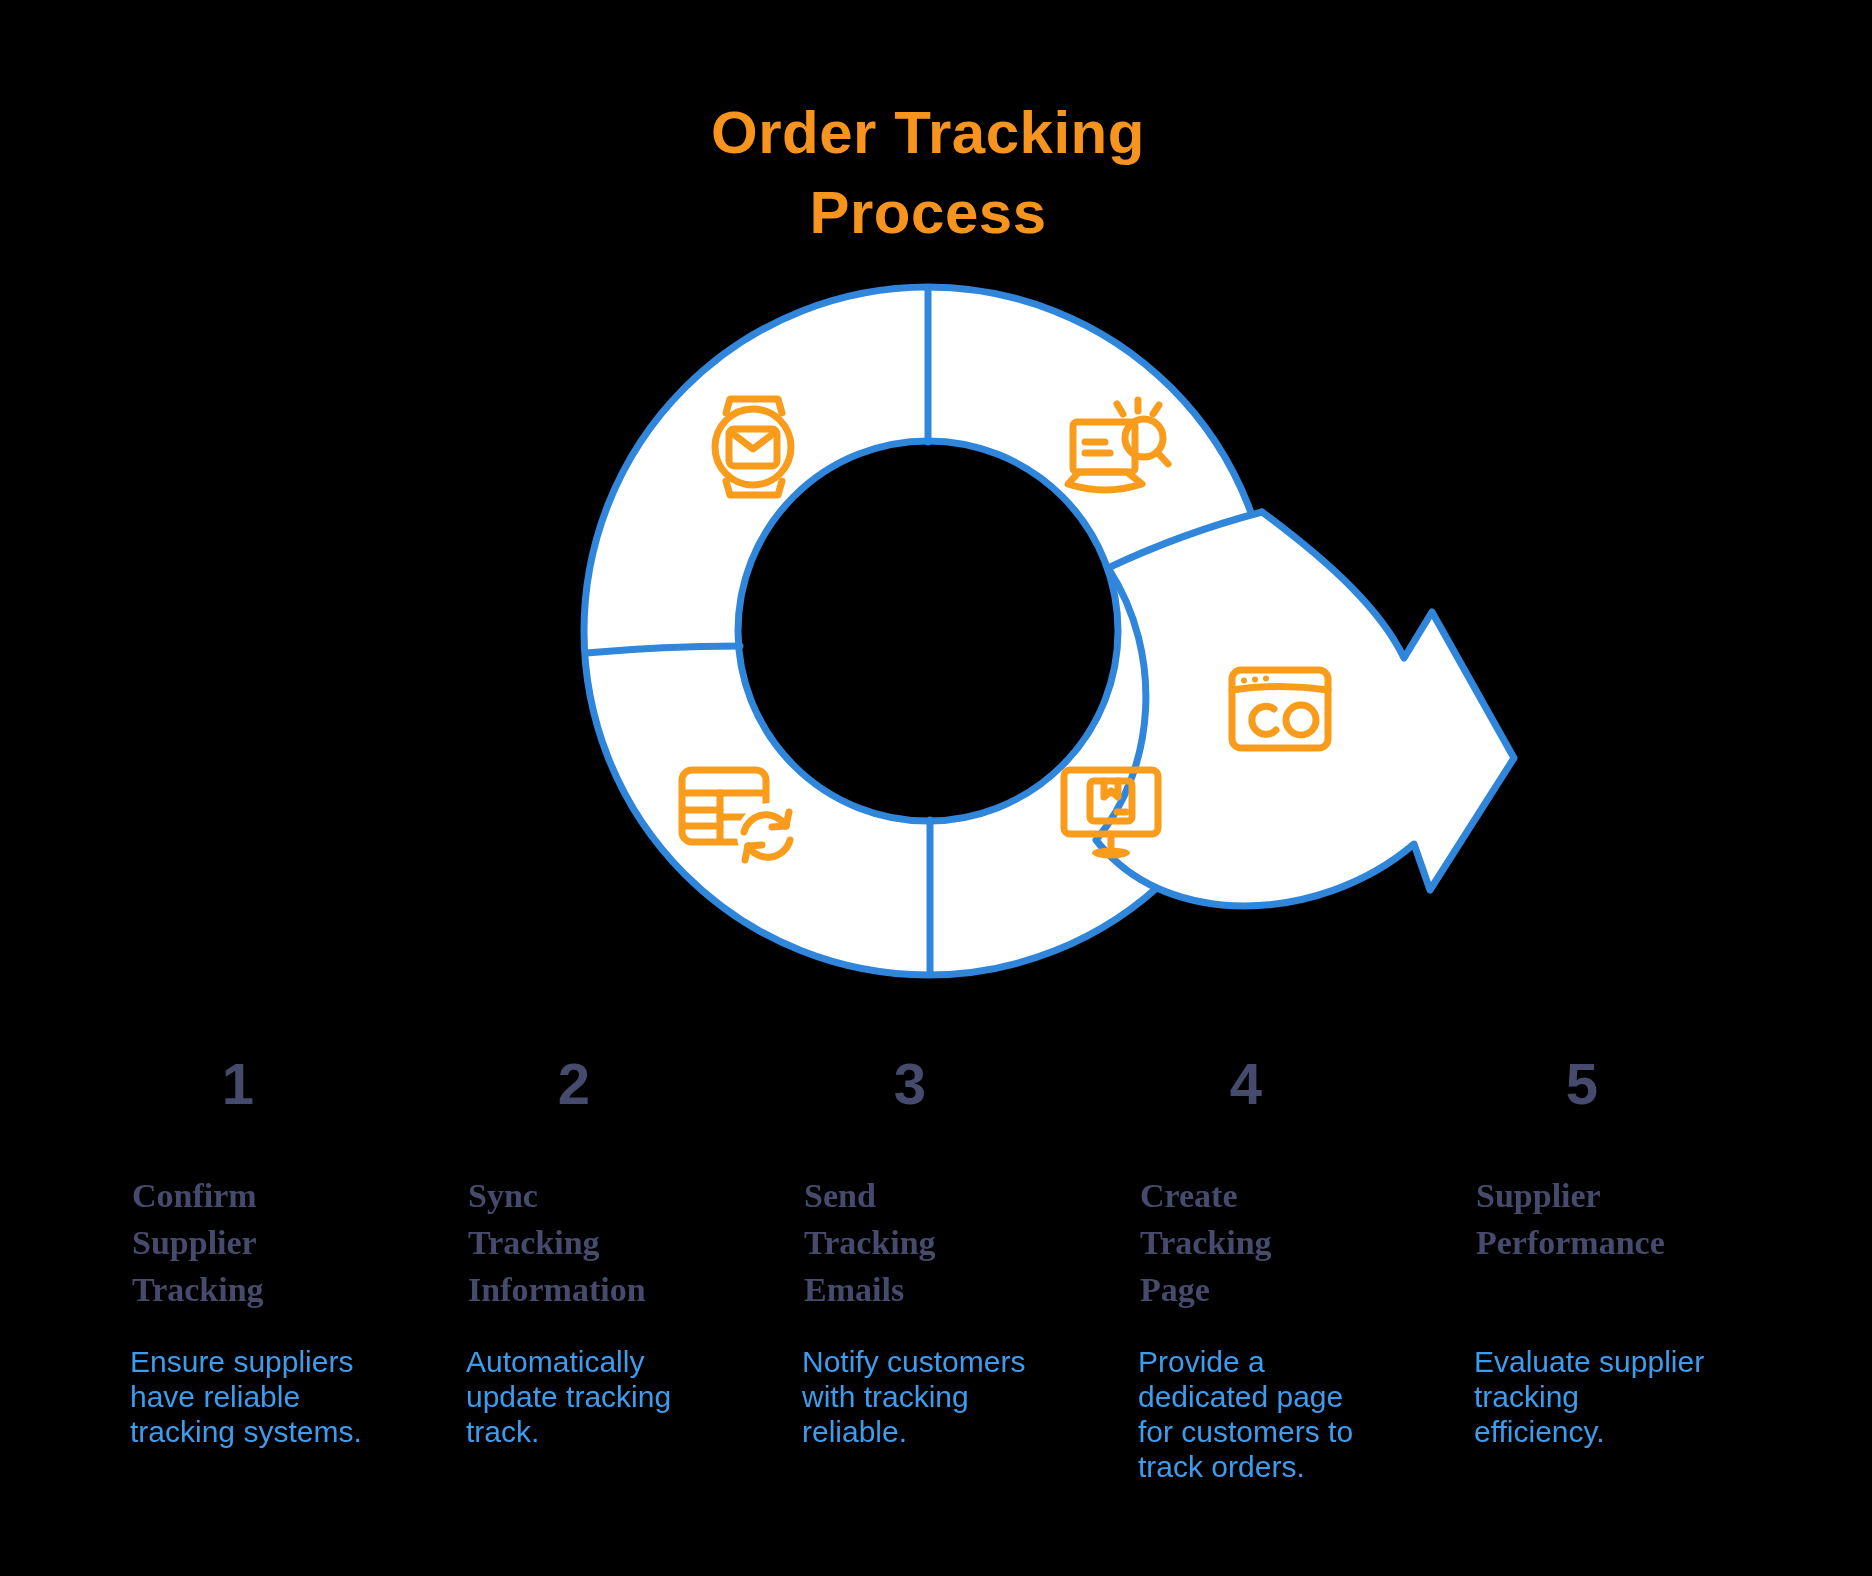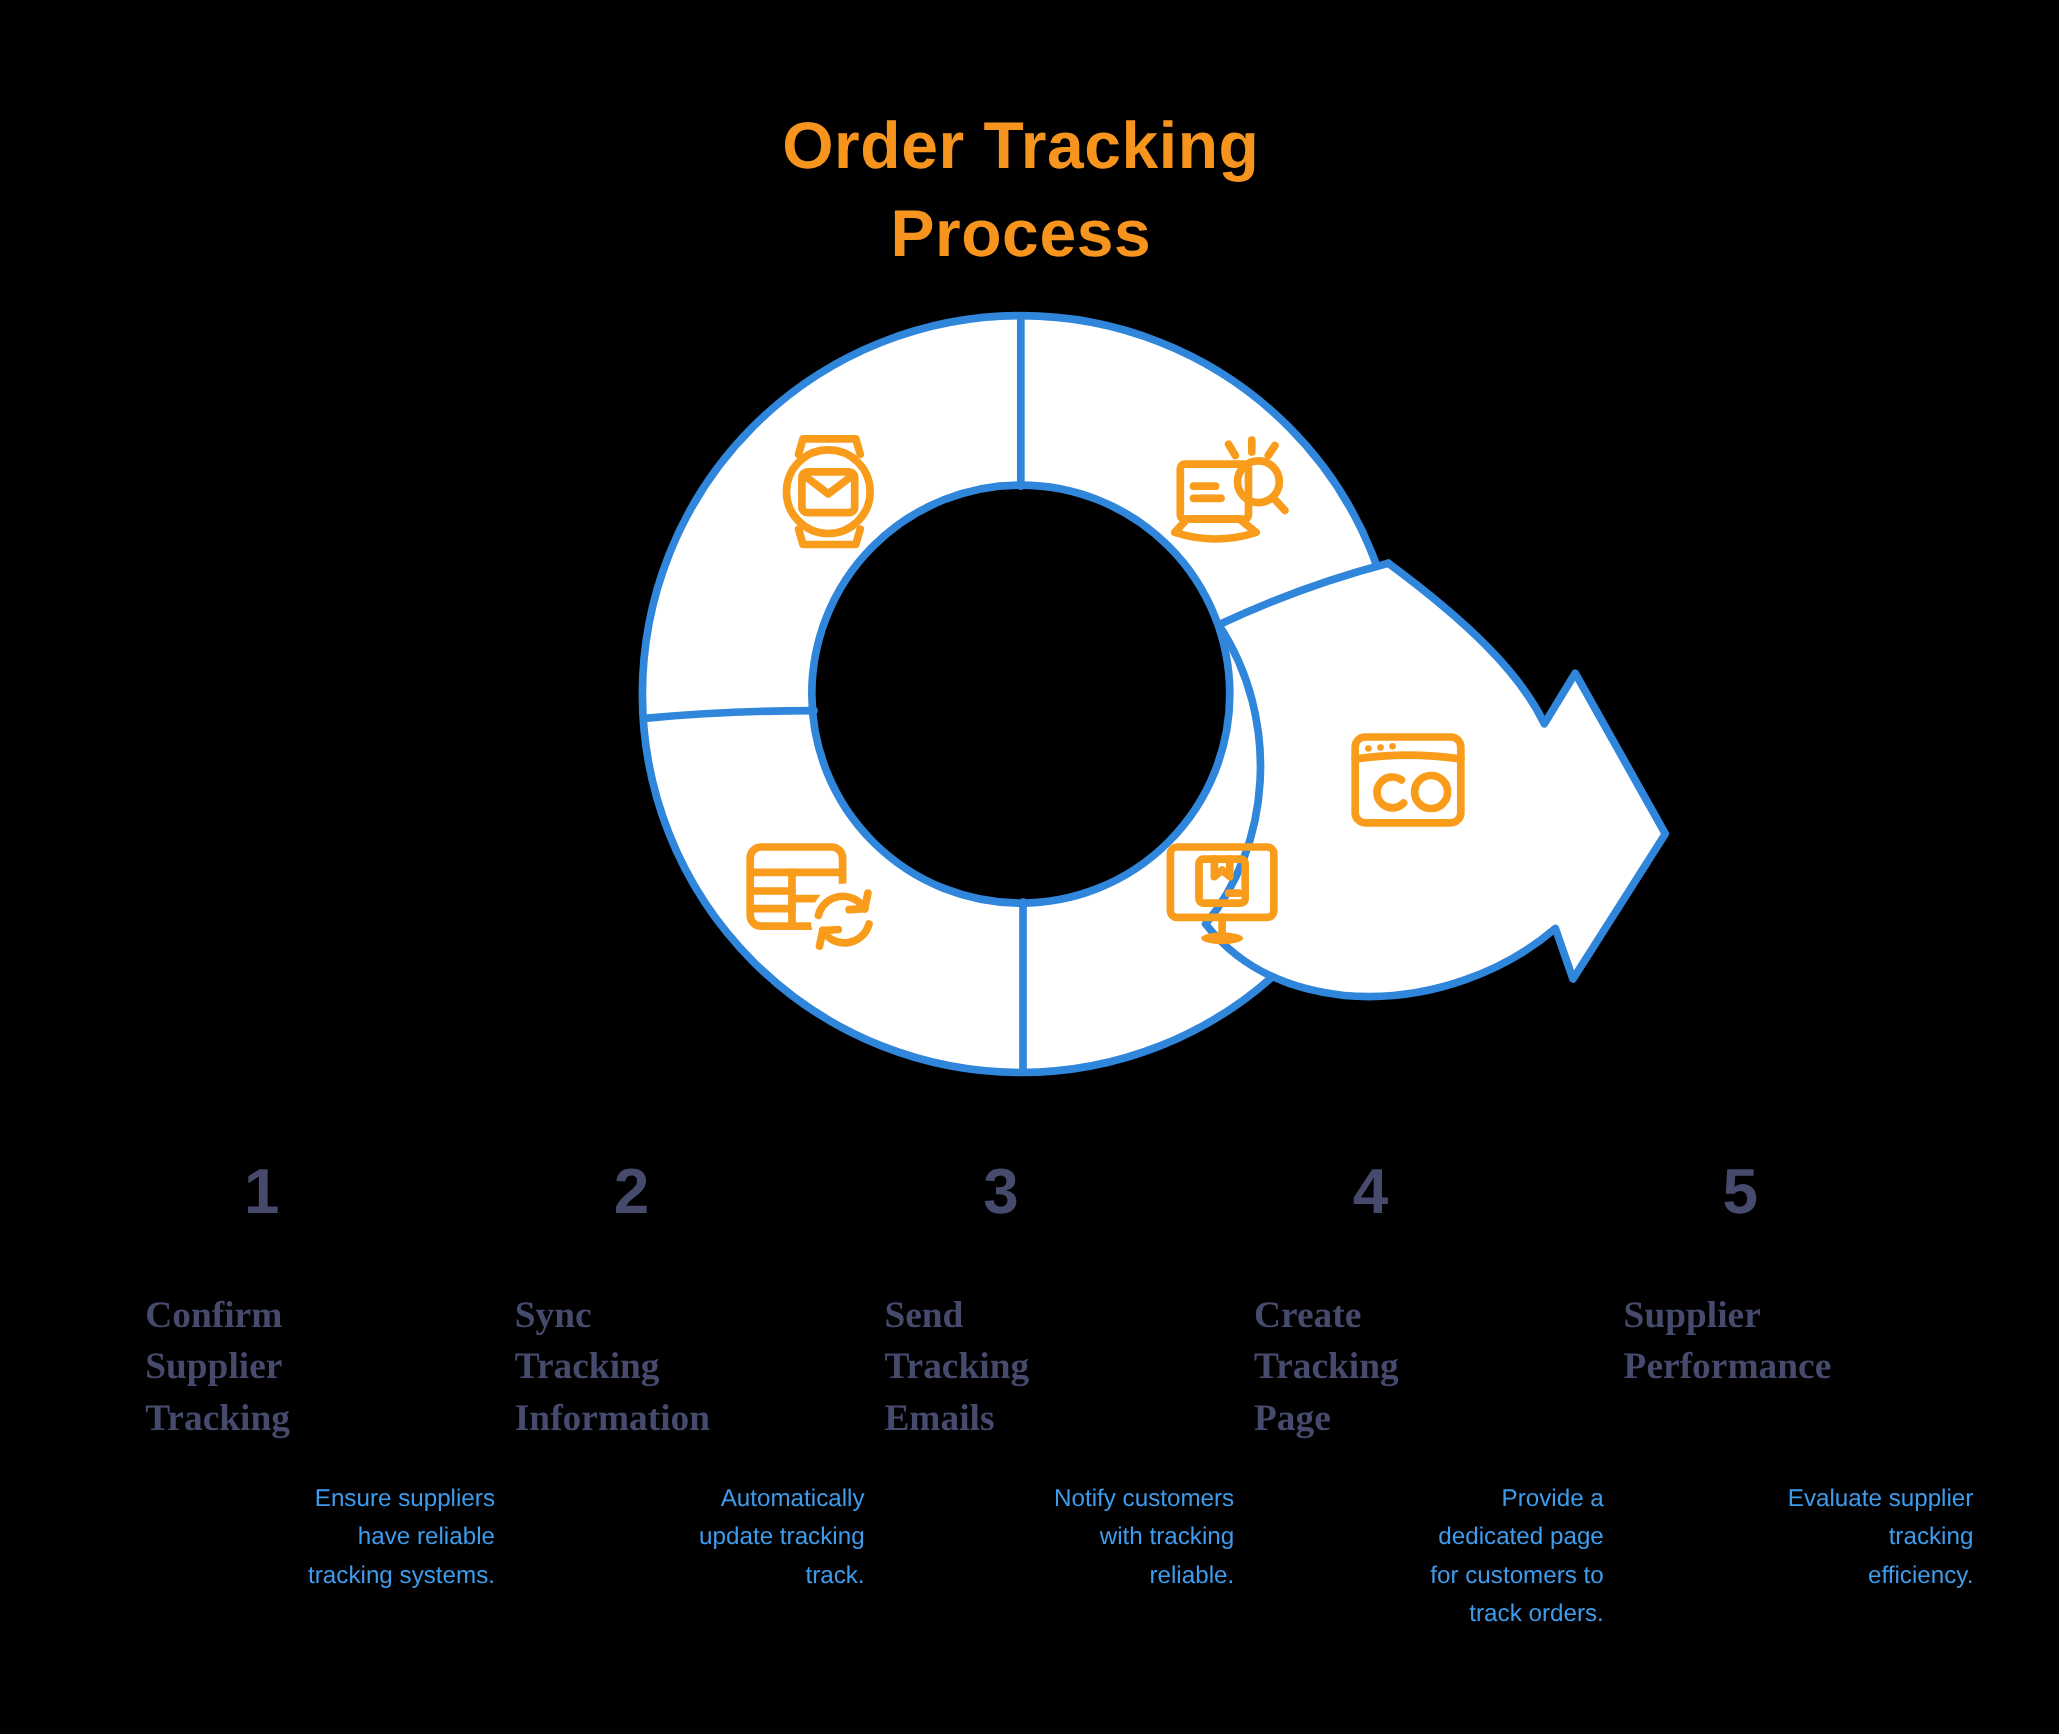--- a/index.html
+++ b/index.html
@@ -31,21 +31,21 @@
   }
   .step-title {
     position: absolute; top: 120px; left: 4px; width: 320px;
     color: #464B6E;
     font-size: 34px; line-height: 47px; font-weight: 700; font-family: Liberation Serif, serif;
   }
   .step-title span, .step-desc span { display: block; }
   .step-desc {
     position: absolute; top: 292px; left: 2px; width: 320px;
     color: #3E9CED;
-    font-size: 22px; line-height: 35px; font-weight: 400; text-align: right;
+    font-size: 30px; line-height: 35px; font-weight: 400;
   }
   .col-1 { left: 128px; }
   .col-2 { left: 464px; }
   .col-3 { left: 800px; }
   .col-4 { left: 1136px; }
   .col-5 { left: 1472px; }
 </style>
 </head>
 <body>
 

